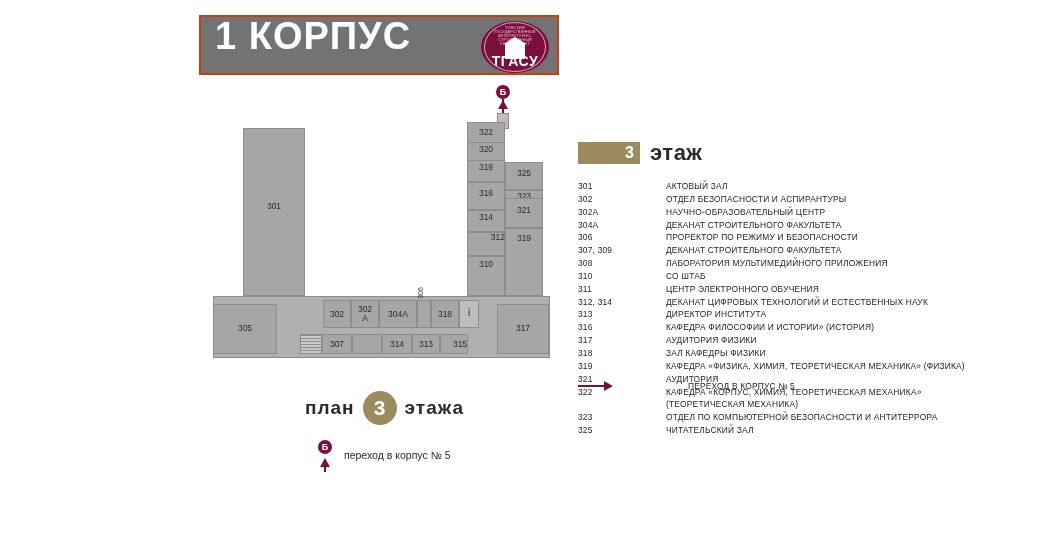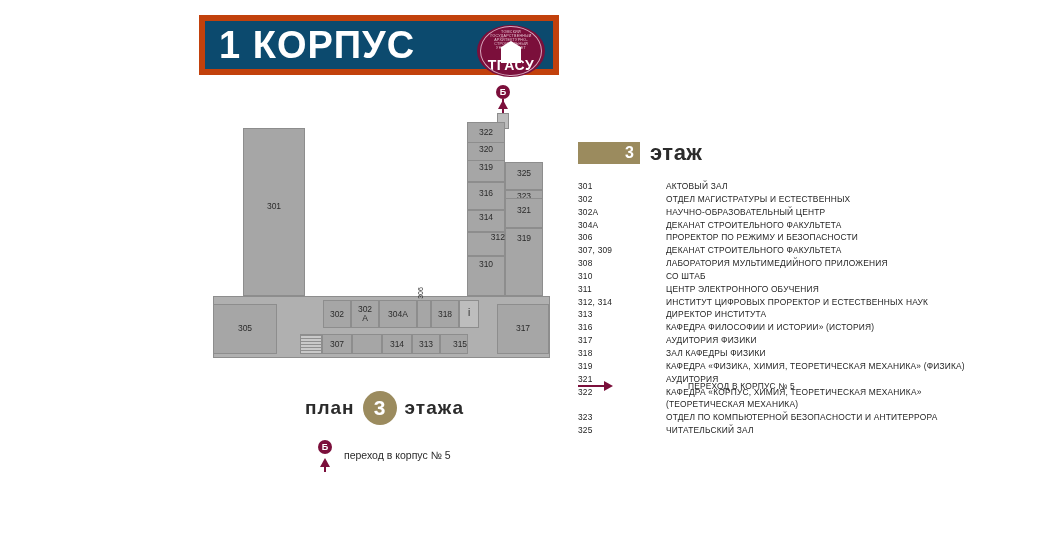--- a/index.html
+++ b/index.html
@@ -6,22 +6,22 @@
   body{
     width:1063px;height:536px;background:#ffffff;
     font-family:"Liberation Sans", sans-serif;
     position:relative;overflow:hidden;
   }
   .root{position:relative;width:1063px;height:536px;}
 
   
   .banner{
     position:absolute;left:199px;top:15px;width:360px;height:60px;
-    background:#0c4a6e;display:flex;align-items:center;
-    box-sizing:border-box;border:6px solid #c2410c;
+    background:#737373;display:flex;align-items:flex-start;
+    box-sizing:border-box;border:2px solid #c2410c;
   }
   .banner-text{
     color:#ffffff;font-size:38px;font-weight:bold;letter-spacing:1px;
     margin-left:14px;line-height:1;white-space:nowrap;
   }
   .logo{
     position:absolute;right:8px;top:4px;width:68px;height:52px;
     border-radius:50%;background:#7b0f3b;
     display:flex;align-items:center;justify-content:center;
   }
@@ -249,21 +249,21 @@
     </div>
 
     <table class="rooms">
       <tbody>
         <tr>
             <td class="num">301</td>
             <td class="desc">АКТОВЫЙ ЗАЛ</td>
           </tr>
         <tr>
             <td class="num">302</td>
-            <td class="desc">ОТДЕЛ МАГИСТРАТУРЫ И ЕСТЕСТВЕННЫХ</td>
+            <td class="desc">ОТДЕЛ БЕЗОПАСНОСТИ И АСПИРАНТУРЫ</td>
           </tr>
         <tr>
             <td class="num">302А</td>
             <td class="desc">НАУЧНО-ОБРАЗОВАТЕЛЬНЫЙ ЦЕНТР</td>
           </tr>
         <tr>
             <td class="num">304А</td>
             <td class="desc">ДЕКАНАТ СТРОИТЕЛЬНОГО ФАКУЛЬТЕТА</td>
           </tr>
         <tr>
@@ -281,21 +281,21 @@
         <tr>
             <td class="num">310</td>
             <td class="desc">СО ШТАБ</td>
           </tr>
         <tr>
             <td class="num">311</td>
             <td class="desc">ЦЕНТР ЭЛЕКТРОННОГО ОБУЧЕНИЯ</td>
           </tr>
         <tr>
             <td class="num">312, 314</td>
-            <td class="desc">ИНСТИТУТ ЦИФРОВЫХ ПРОРЕКТОР И ЕСТЕСТВЕННЫХ НАУК</td>
+            <td class="desc">ДЕКАНАТ ЦИФРОВЫХ ТЕХНОЛОГИЙ И ЕСТЕСТВЕННЫХ НАУК</td>
           </tr>
         <tr>
             <td class="num">313</td>
             <td class="desc">ДИРЕКТОР ИНСТИТУТА</td>
           </tr>
         <tr>
             <td class="num">316</td>
             <td class="desc">КАФЕДРА ФИЛОСОФИИ И ИСТОРИИ» (ИСТОРИЯ)</td>
           </tr>
         <tr>

